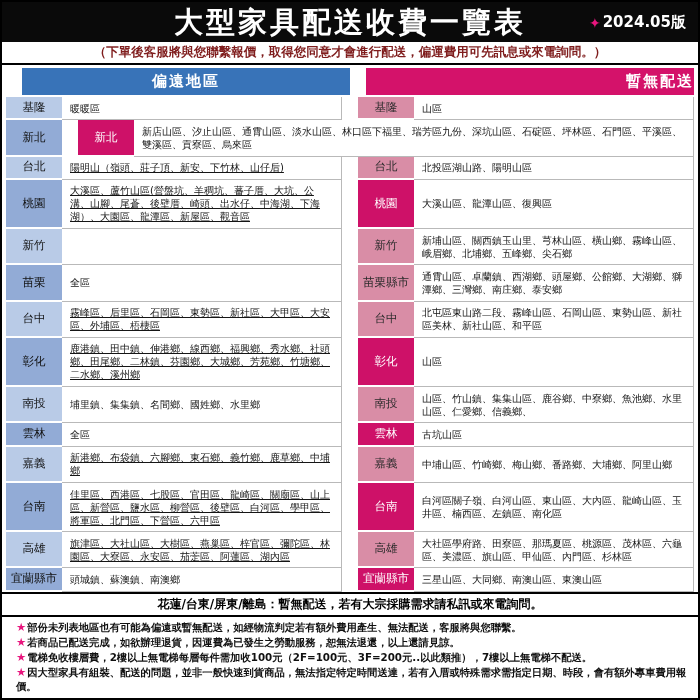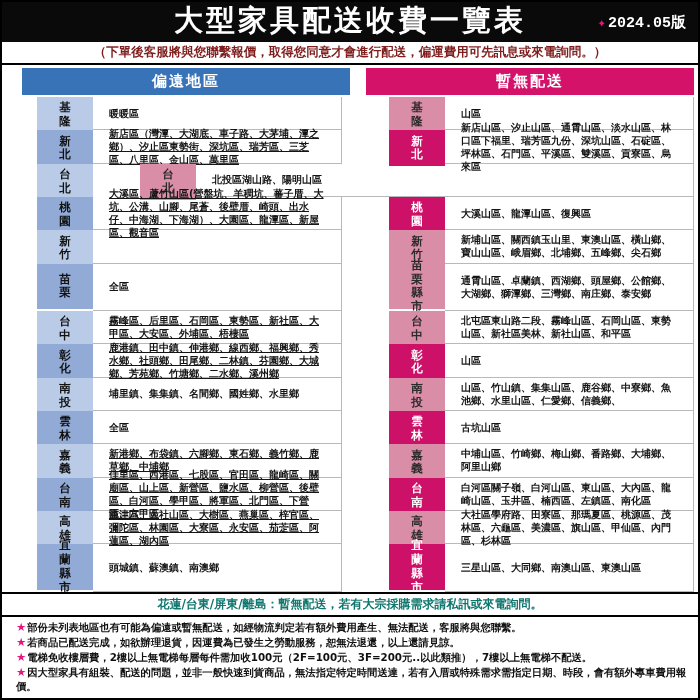--- a/index.html
+++ b/index.html
@@ -3,53 +3,53 @@
 <meta charset="utf-8">
 <style>
   html,body{margin:0;padding:0;background:#888;}
   .page{
     width:700px;height:700px;box-sizing:border-box;background:#fff;
     border:2px solid #000;overflow:hidden;display:flex;flex-direction:column;
     font-family:"DejaVu Sans","Liberation Sans",sans-serif;
   }
   
   .titlebar{flex:0 0 40px;background:#0a0a0a;color:#fff;position:relative;
-    display:flex;align-items:center;justify-content:center;font-family:Liberation Mono, monospace;}
+    display:flex;align-items:center;justify-content:center;}
   .title{font-size:29px;font-weight:bold;letter-spacing:3px;line-height:1;}
   .version{position:absolute;right:12px;top:50%;transform:translateY(-50%);
     font-size:15px;font-weight:bold;display:flex;align-items:center;gap:2px;}
   .version .star{color:#e8157d;font-size:14px;}
   
   .subbar{flex:0 0 auto;border-bottom:2px solid #000;background:#fff;color:#7f1d1d;
     font-weight:bold;font-size:12.5px;text-align:center;padding:2px 0;}
   
   .colheads{flex:0 0 auto;display:flex;gap:16px;padding:3px 4px 2px 20px;}
   .colhead{flex:1;color:#fff;font-weight:bold;font-size:15px;text-align:center;
     padding:4px 0;letter-spacing:2px;}
   .colhead.blue{background:#3873b8;}
-  .colhead.pink{background:#d4126a;}
+  .colhead.pink{background:#d4126a;text-align:right;}
   
   .rows{flex:1 1 auto;display:flex;flex-direction:column;padding:0 4px;min-height:0;}
   .row{display:flex;align-items:stretch;flex:1 1 auto;min-height:0;}
   .lbl{flex:0 0 56px;display:flex;align-items:center;justify-content:center;
-    text-align:center;font-weight:bold;font-size:11.5px;color:#111;
-    border-bottom:2px solid #fff;line-height:1.2;padding:18px;box-sizing:border-box;margin-left:31px;}
+    text-align:center;font-weight:normal;font-size:11.5px;color:#111;
+    border-bottom:2px solid #fff;line-height:1.2;padding:1px;box-sizing:border-box;}
   .lbl.bL{background:#b9cbe7;}
   .lbl.bD{background:#92abd6;}
   .lbl.pL{background:#d98da6;color:#2a2a2a;}
   .lbl.pD{background:#ce1168;color:#fff;}
-  .cnt{flex:1 1 0;display:flex;align-items:center;padding:2px 16px;
-    font-size:10px;line-height:1.3;font-weight:bold;color:#151515;
+  .cnt{flex:1 1 0;display:flex;align-items:center;padding:2px 8px;
+    font-size:10px;line-height:1.3;font-weight:normal;color:#151515;
     border-bottom:1px solid #b9b9b9;border-right:1px solid #b9b9b9;
     box-sizing:border-box;min-width:0;}
   .cnt.u{text-decoration:underline;}
   .gutter{flex:0 0 16px;}
   
   .stripe{flex:0 0 auto;border-top:2px solid #000;border-bottom:2px solid #000;
-    text-align:center;font-weight:bold;font-size:12px;padding:2px 0;color:#0f766e;}
+    text-align:center;font-weight:bold;font-size:12px;padding:2px 0;color:#000000;}
   .notes{flex:0 0 auto;padding:3px 6px 4px 14px;color:#111;}
   .note{font-size:10.3px;font-weight:bold;line-height:1.32;}
   .note .nstar{color:#e8157d;font-size:11.5px;margin-right:1px;}
 </style>
 </head>
 <body>
 
 <div class="page">
 
   <div class="titlebar">
@@ -72,47 +72,47 @@
     <div class="row">
       <div class="lbl bL">基隆</div>
       <div class="cnt">暖暖區</div>
       <div class="gutter"></div>
       <div class="lbl pL">基隆</div>
       <div class="cnt">山區</div>
     </div>
 
     <div class="row">
       <div class="lbl bD">新北</div>
-      <div class="cnt u">新店區（灣潭、大湖底、車子路、大茅埔、潭之鄉）、汐止區東勢街、深坑區、瑞芳區、三芝區、八里區、金山區、萬里區</div>
       <div class="gutter"></div>
       <div class="lbl pD">新北</div>
       <div class="cnt">新店山區、汐止山區、通霄山區、淡水山區、林口區下福里、瑞芳區九份、深坑山區、石碇區、坪林區、石門區、平溪區、雙溪區、貢寮區、烏來區</div>
     </div>
 
     <div class="row">
       <div class="lbl bL">台北</div>
+      <div class="cnt u">陽明山（嶺頭、莊子頂、新安、下竹林、山仔后)</div>
       <div class="gutter"></div>
       <div class="lbl pL">台北</div>
       <div class="cnt">北投區湖山路、陽明山區</div>
     </div>
 
     <div class="row">
       <div class="lbl bD">桃園</div>
       <div class="cnt u">大溪區、蘆竹山區(營盤坑、羊稠坑、蕃子厝、大坑、公溝、山腳、尾蒼、後壁厝、崎頭、出水仔、中海湖、下海湖）、大園區、龍潭區、新屋區、觀音區</div>
       <div class="gutter"></div>
       <div class="lbl pD">桃園</div>
       <div class="cnt">大溪山區、龍潭山區、復興區</div>
     </div>
 
     <div class="row">
       <div class="lbl bL">新竹</div>
       <div class="cnt"></div>
       <div class="gutter"></div>
       <div class="lbl pL">新竹</div>
-      <div class="cnt">新埔山區、關西鎮玉山里、東澳山區、橫山鄉、寶山山區、峨眉鄉、北埔鄉、五峰鄉、尖石鄉</div>
+      <div class="cnt">新埔山區、關西鎮玉山里、芎林山區、橫山鄉、霧峰山區、峨眉鄉、北埔鄉、五峰鄉、尖石鄉</div>
     </div>
 
     <div class="row">
       <div class="lbl bD">苗栗</div>
       <div class="cnt">全區</div>
       <div class="gutter"></div>
       <div class="lbl pL">苗栗縣市</div>
       <div class="cnt">通霄山區、卓蘭鎮、西湖鄉、頭屋鄉、公館鄉、大湖鄉、獅潭鄉、三灣鄉、南庄鄉、泰安鄉</div>
     </div>
 

